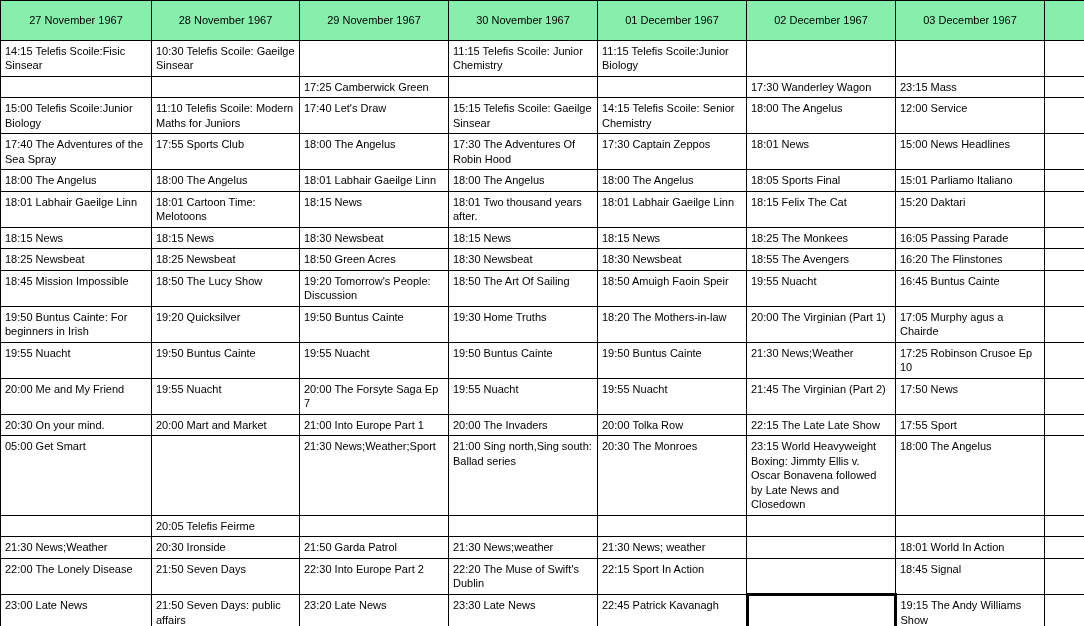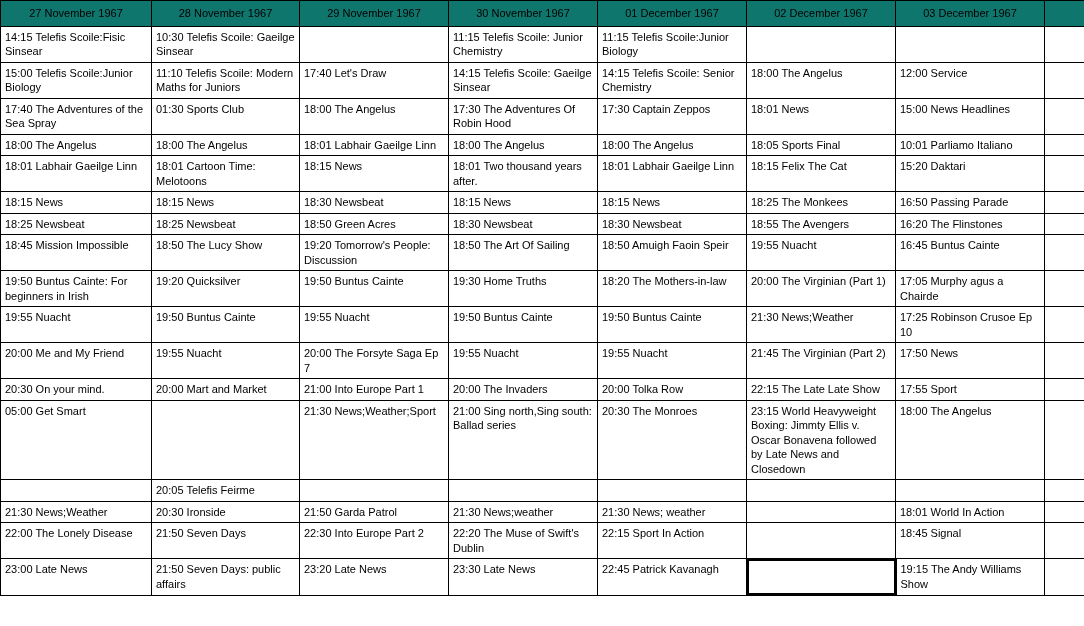--- a/index.html
+++ b/index.html
@@ -23,25 +23,25 @@
   }
   table.schedule th, table.schedule td {
     border: 1px solid #000000;
     vertical-align: top;
     padding: 3px 4px 3px 4px;
     font-size: 11px;
     line-height: 1.32;
     overflow: hidden;
   }
   table.schedule th {
-    background: #0f766e;
+    background: #86efac;
     text-align: center;
     font-weight: normal;
     font-size: 11px;
-    padding: 5px 2px;
+    padding: 12px 2px;
     height: 14px;
   }
   col.c0 { width: 151px; }
   col.c1 { width: 148px; }
   col.c2 { width: 149px; }
   col.c3 { width: 149px; }
   col.c4 { width: 149px; }
   col.c5 { width: 149px; }
   col.c6 { width: 149px; }
   col.c7 { width: 40px; }
@@ -84,67 +84,77 @@
         <td>14:15 Telefis Scoile:Fisic Sinsear</td>
         <td>10:30 Telefis Scoile: Gaeilge Sinsear</td>
         <td class="empty"></td>
         <td>11:15 Telefis Scoile: Junior Chemistry</td>
         <td>11:15 Telefis Scoile:Junior Biology</td>
         <td class="empty"></td>
         <td class="empty"></td>
         <td class="empty"></td>
       </tr>
       <tr>
+        <td class="empty"></td>
+        <td class="empty"></td>
+        <td>17:25 Camberwick Green</td>
+        <td class="empty"></td>
+        <td class="empty"></td>
+        <td>17:30 Wanderley Wagon</td>
+        <td>23:15 Mass</td>
+        <td class="empty"></td>
+      </tr>
+      <tr>
         <td>15:00 Telefis Scoile:Junior Biology</td>
         <td>11:10 Telefis Scoile: Modern Maths for Juniors</td>
         <td>17:40 Let's Draw</td>
-        <td>14:15 Telefis Scoile: Gaeilge Sinsear</td>
+        <td>15:15 Telefis Scoile: Gaeilge Sinsear</td>
         <td>14:15 Telefis Scoile: Senior Chemistry</td>
         <td>18:00 The Angelus</td>
         <td>12:00 Service</td>
         <td class="empty"></td>
       </tr>
       <tr>
         <td>17:40 The Adventures of the Sea Spray</td>
-        <td>01:30 Sports Club</td>
+        <td>17:55 Sports Club</td>
         <td>18:00 The Angelus</td>
         <td>17:30 The Adventures Of Robin Hood</td>
         <td>17:30 Captain Zeppos</td>
         <td>18:01 News</td>
         <td>15:00 News Headlines</td>
         <td class="empty"></td>
       </tr>
       <tr>
         <td>18:00 The Angelus</td>
         <td>18:00 The Angelus</td>
         <td>18:01 Labhair Gaeilge Linn</td>
         <td>18:00 The Angelus</td>
         <td>18:00 The Angelus</td>
         <td>18:05 Sports Final</td>
-        <td>10:01 Parliamo Italiano</td>
+        <td>15:01 Parliamo Italiano</td>
         <td class="empty"></td>
       </tr>
       <tr>
         <td>18:01 Labhair Gaeilge Linn</td>
         <td>18:01 Cartoon Time: Melotoons</td>
         <td>18:15 News</td>
         <td>18:01 Two thousand years after.</td>
         <td>18:01 Labhair Gaeilge Linn</td>
         <td>18:15 Felix The Cat</td>
         <td>15:20 Daktari</td>
         <td class="empty"></td>
       </tr>
       <tr>
         <td>18:15 News</td>
         <td>18:15 News</td>
         <td>18:30 Newsbeat</td>
         <td>18:15 News</td>
         <td>18:15 News</td>
         <td>18:25 The Monkees</td>
-        <td>16:50 Passing Parade</td>
+        <td>16:05 Passing Parade</td>
         <td class="empty"></td>
       </tr>
       <tr>
         <td>18:25 Newsbeat</td>
         <td>18:25 Newsbeat</td>
         <td>18:50 Green Acres</td>
         <td>18:30 Newsbeat</td>
         <td>18:30 Newsbeat</td>
         <td>18:55 The Avengers</td>
         <td>16:20 The Flinstones</td>

